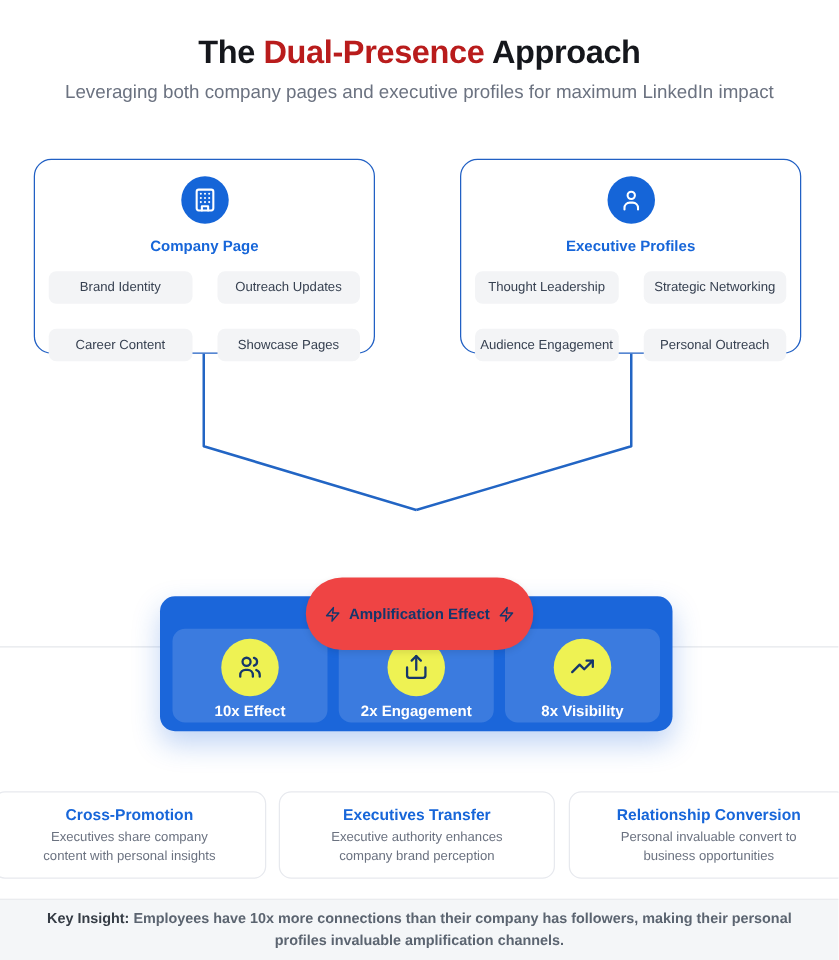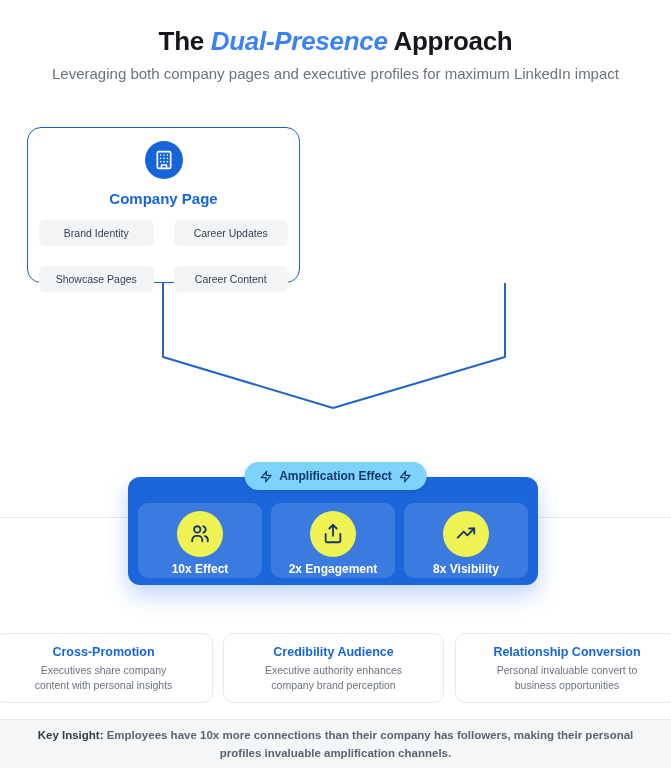--- a/index.html
+++ b/index.html
@@ -1,49 +1,49 @@
 <!DOCTYPE html>
 <html><head>
 <meta charset="utf-8">
 <style>
   html,body { margin:0; padding:0; background:#ffffff; font-family:"Liberation Sans", sans-serif; }
   .page { position:relative; width:671px; height:768px; background:#ffffff; overflow:hidden; }
 
   
   .header { position:absolute; top:27px; left:0; width:671px; text-align:center; }
   .title { font-size:26px; font-weight:bold; color:#15171c; letter-spacing:-0.3px; line-height:1.1; }
-  .title .hl { color:#3b82f6;font-style:italic; }
+  .title .hl { color:#b91c1c; }
   .subtitle { margin-top:9px; font-size:15px; color:#6b7280; }
 
   
   .top-card { position:absolute; top:127px; width:273px; height:156px; background:#fff;
               border:1.5px solid #2160c4; border-radius:14px; box-sizing:border-box;
               display:flex; flex-direction:column; align-items:center; }
   .top-card.left { left:27px; }
   .top-card.right { left:368px; }
   .icon-circle { width:38px; height:38px; border-radius:50%; background:#1565d8;
                  display:flex; align-items:center; justify-content:center; margin-top:13px; flex:0 0 auto; }
-  .top-card h2 { margin:11px 0 0; font-size:15px; font-weight:bold; color:#1766d9; }
+  .top-card h2 { margin:11px 0 0; font-size:12px; font-weight:bold; color:#1766d9; }
   .tag-grid { display:grid; grid-template-columns:1fr 1fr; gap:20px; width:100%;
               box-sizing:border-box; padding:13px 11px 0; }
   .tag { background:#f3f4f6; border-radius:6px; font-size:10.5px; color:#374151;
          text-align:center; padding:7px 4px; white-space:nowrap; overflow:hidden; }
 
   
   .funnel { position:absolute; top:280px; left:0; }
 
   
   .divider { position:absolute; top:517px; left:0; width:671px; height:1px; background:#e5e7eb; z-index:0; }
 
   
   .amp-box { position:absolute; left:128px; top:477px; width:410px; height:108px;
              background:#1b66da; border-radius:12px; z-index:1;
              box-shadow:0 10px 22px rgba(27,102,218,0.28); }
   .amp-badge { position:absolute; top:462px; left:50%; transform:translateX(-50%); z-index:3;
-               height:28px; background:#7dd3fc; border-radius:999px; padding:0 15px;
+               height:28px; background:#ef4444; border-radius:999px; padding:15px 15px;
                display:flex; align-items:center; gap:7px;
                font-size:12px; font-weight:bold; color:#15366b; white-space:nowrap;
                box-shadow:0 2px 6px rgba(0,0,0,0.10); }
   .metrics { position:absolute; left:138px; top:503px; display:flex; gap:9px; z-index:2; }
   .metric { width:124px; height:75px; background:rgba(255,255,255,0.14); border-radius:10px;
             display:flex; flex-direction:column; align-items:center; box-sizing:border-box; }
   .metric-circle { width:46px; height:46px; border-radius:50%; background:#eef253;
                    display:flex; align-items:center; justify-content:center; margin-top:8px; }
   .metric-label { margin-top:5px; font-size:12px; font-weight:bold; color:#ffffff; }
 
@@ -78,26 +78,41 @@
     <div class="icon-circle">
       <svg width="20" height="20" viewBox="0 0 24 24" fill="none" stroke="#ffffff" stroke-width="2" stroke-linecap="round" stroke-linejoin="round">
         <rect x="4" y="2" width="16" height="20" rx="2"></rect>
         <path d="M9 22v-4h6v4"></path>
         <path d="M8 6h.01M12 6h.01M16 6h.01M8 10h.01M12 10h.01M16 10h.01M8 14h.01M12 14h.01M16 14h.01"></path>
       </svg>
     </div>
     <h2>Company Page</h2>
     <div class="tag-grid">
       <div class="tag">Brand Identity</div>
-      <div class="tag">Career Updates</div>
+      <div class="tag">Outreach Updates</div>
+      <div class="tag">Career Content</div>
       <div class="tag">Showcase Pages</div>
-      <div class="tag">Career Content</div>
     </div>
   </div>
 
+  <div class="top-card right">
+    <div class="icon-circle">
+      <svg width="20" height="20" viewBox="0 0 24 24" fill="none" stroke="#ffffff" stroke-width="2" stroke-linecap="round" stroke-linejoin="round">
+        <circle cx="12" cy="7.5" r="3.5"></circle>
+        <path d="M5.5 21v-1.5a5 5 0 0 1 5-5h3a5 5 0 0 1 5 5V21"></path>
+      </svg>
+    </div>
+    <h2>Executive Profiles</h2>
+    <div class="tag-grid">
+      <div class="tag">Thought Leadership</div>
+      <div class="tag">Strategic Networking</div>
+      <div class="tag">Audience Engagement</div>
+      <div class="tag">Personal Outreach</div>
+    </div>
+  </div>
 
   <svg class="funnel" width="671" height="135" viewBox="0 0 671 135" fill="none">
     <polyline points="163,3 163,77 333,128" stroke="#2265c4" stroke-width="2" stroke-linejoin="round"></polyline>
     <polyline points="505,3 505,77 333,128" stroke="#2265c4" stroke-width="2" stroke-linejoin="round"></polyline>
   </svg>
 
   <div class="divider"></div>
 
   <div class="amp-box"></div>
 
@@ -142,21 +157,21 @@
       </div>
       <div class="metric-label">8x Visibility</div>
     </div>
   </div>
 
   <div class="benefit b1">
     <h3>Cross-Promotion</h3>
     <p>Executives share company content with personal insights</p>
   </div>
   <div class="benefit b2">
-    <h3>Credibility Audience</h3>
+    <h3>Executives Transfer</h3>
     <p>Executive authority enhances company brand perception</p>
   </div>
   <div class="benefit b3">
     <h3>Relationship Conversion</h3>
     <p>Personal invaluable convert to business opportunities</p>
   </div>
 
   <div class="footer">
     <p><b>Key Insight:</b> <span>Employees have 10x more connections than their company has followers, making their personal profiles invaluable amplification channels.</span></p>
   </div>

